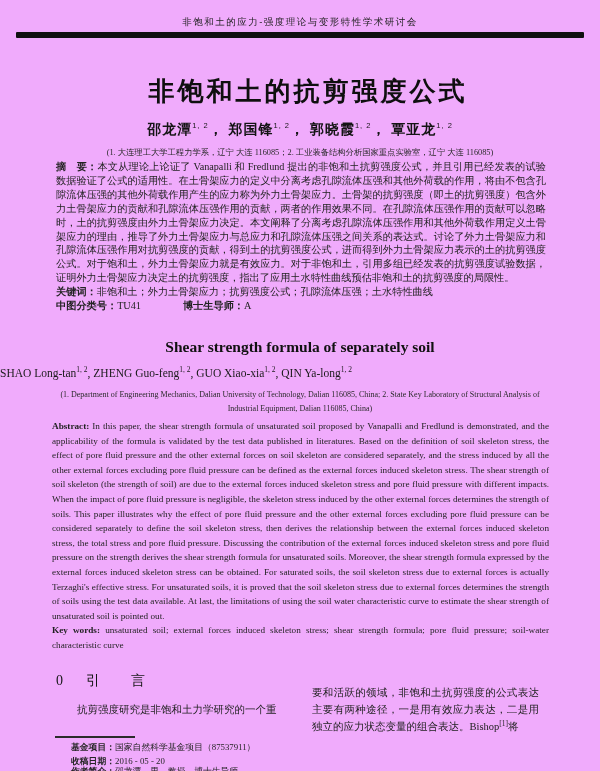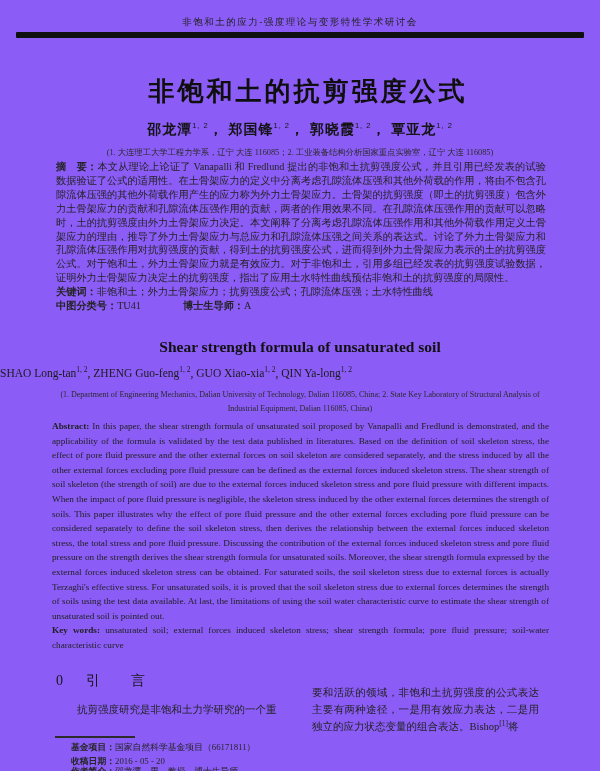--- a/index.html
+++ b/index.html
@@ -3,21 +3,21 @@
 <meta charset="utf-8">
 <style>
   html,body{margin:0;padding:0;}
   body{
     width:600px;height:771px;
     background:#d8d7d3;
     font-family:"Liberation Serif", serif;
   }
   .page{
     position:relative;width:600px;height:771px;overflow:hidden;
-    background:#8b5cf6;color:#1c1c1c;
+    background:#f0abfc;color:#1c1c1c;
   }
   .sans{font-family:"Liberation Sans", sans-serif;}
 
   .conf-header{
     position:absolute;top:16px;left:0;width:100%;
     text-align:center;font-size:9.5px;letter-spacing:1.5px;color:#222;
   }
   .head-bar{
     position:absolute;top:32px;left:16px;width:568px;height:6px;
     background:#101010;border-radius:1px;
@@ -111,21 +111,21 @@
   </div>
 
   <div class="affil-zh">(1. 大连理工大学工程力学系，辽宁 大连 116085；2. 工业装备结构分析国家重点实验室，辽宁 大连 116085)</div>
 
   <div class="zh-meta">
     <p><span class="lbl">摘　要：</span><span>本文从理论上论证了 Vanapalli 和 Fredlund 提出的非饱和土抗剪强度公式，并且引用已经发表的试验数据验证了公式的适用性。在土骨架应力的定义中分离考虑孔隙流体压强和其他外荷载的作用，将由不包含孔隙流体压强的其他外荷载作用产生的应力称为外力土骨架应力。土骨架的抗剪强度（即土的抗剪强度）包含外力土骨架应力的贡献和孔隙流体压强作用的贡献，两者的作用效果不同。在孔隙流体压强作用的贡献可以忽略时，土的抗剪强度由外力土骨架应力决定。本文阐释了分离考虑孔隙流体压强作用和其他外荷载作用定义土骨架应力的理由，推导了外力土骨架应力与总应力和孔隙流体压强之间关系的表达式。讨论了外力土骨架应力和孔隙流体压强作用对抗剪强度的贡献，得到土的抗剪强度公式，进而得到外力土骨架应力表示的土的抗剪强度公式。对于饱和土，外力土骨架应力就是有效应力。对于非饱和土，引用多组已经发表的抗剪强度试验数据，证明外力土骨架应力决定土的抗剪强度，指出了应用土水特性曲线预估非饱和土的抗剪强度的局限性。</span></p>
     <p><span class="lbl">关键词：</span><span>非饱和土；外力土骨架应力；抗剪强度公式；孔隙流体压强；土水特性曲线</span></p>
     <p class="clc-row"><span class="lbl">中图分类号：</span><span>TU41</span><span class="clc-gap"></span><span class="lbl">博士生导师：</span><span>A</span></p>
   </div>
 
-  <div class="title-en">Shear strength formula of unsaturated soil</div>
+  <div class="title-en">Shear strength formula of separately soil</div>
 
   <div class="authors-en">
     <span><span>SHAO Long-tan</span><sup>1, 2</sup><span>,  </span></span>
     <span><span>ZHENG Guo-feng</span><sup>1, 2</sup><span>, </span></span>
     <span><span>GUO Xiao-xia</span><sup>1, 2</sup><span>, </span></span>
     <span><span>QIN Ya-long</span><sup>1, 2</sup><span></span></span>
   </div>
 
   <div class="affil-en">(1. Department of Engineering Mechanics, Dalian University of Technology, Dalian 116085, China; 2. State Key Laboratory of Structural Analysis of Industrial Equipment, Dalian 116085, China)</div>
 
@@ -139,19 +139,19 @@
     <p class="body-p">抗剪强度研究是非饱和土力学研究的一个重</p>
   </div>
 
   <div class="col-right">
     <p><span>要和活跃的领域，非饱和土抗剪强度的公式表达主要有两种途径，一是用有效应力表达，二是用独立的应力状态变量的组合表达。Bishop</span><sup>[1]</sup><span>将</span></p>
   </div>
 
   <div class="foot-rule"></div>
 
   <div class="footnotes">
-    <p><span class="lbl">基金项目：</span><span>国家自然科学基金项目（66171811）</span></p>
+    <p><span class="lbl">基金项目：</span><span>国家自然科学基金项目（87537911）</span></p>
     <p><span class="lbl">收稿日期：</span><span>2016 - 05 - 20</span></p>
   </div>
 
   <div class="bio-line"><span class="lbl">作者简介：</span><span>邵龙潭，男，教授，博士生导师</span></div>
 
 </div>
 
 </body></html>

